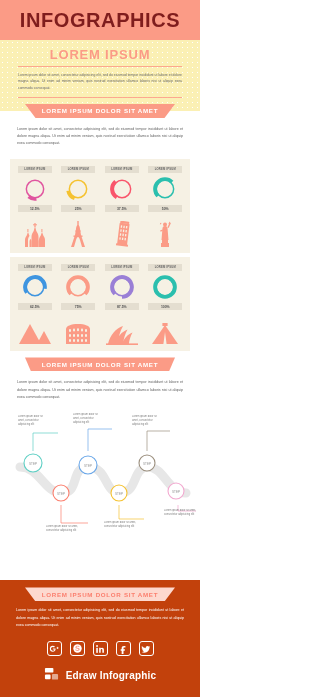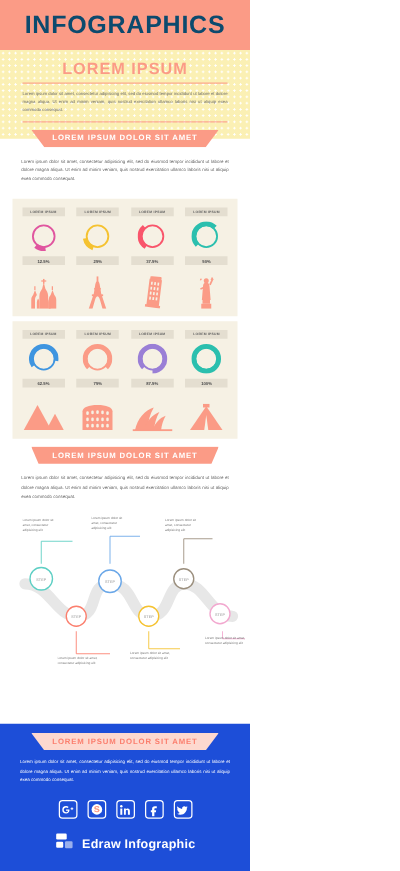--- a/index.html
+++ b/index.html
@@ -11,21 +11,21 @@
   }
   .page { width: 200px; height: 697px; position: relative; background: #fff; }
 
   
   .header-band {
     background: #fb9b86;
     height: 40px;
     display: flex; align-items: center; justify-content: center;
   }
   .header-title {
-    color: #0c4a6e;
+    color: #7f1d1d;
     font-size: 20px;
     font-weight: bold;
     letter-spacing: 0.6px;
   }
 
   
   .dot-panel {
     background-color: #fbf0b4;
     background-image: radial-gradient(#ffffff 0.8px, transparent 0.9px);
     background-size: 5px 5px;
@@ -109,21 +109,21 @@
   .landmark-row { display: flex; margin-top: 9px; }
   .landmark { flex: 1; display: flex; justify-content: center; align-items: flex-end; height: 26px; }
   .landmark svg { display: block; }
 
   
   .timeline { position: relative; height: 130px; margin: 2px 0 0 0; }
   .timeline svg { position: absolute; left: 0; top: 0; }
 
   
   .footer {
-    background: #1d4ed8;
+    background: #c2410c;
     position: absolute; left: 0; right: 0; bottom: 0;
     padding-top: 8px;
   }
   .footer .para { color: #ffffff; padding: 6px 16px 8px 16px; }
   .social-row { display: flex; justify-content: center; gap: 8px; margin: 4px 0 10px 0; }
   .social {
     width: 15px; height: 15px;
     border: 1.4px solid #ffffff;
     border-radius: 3px;
     display: flex; align-items: center; justify-content: center;

